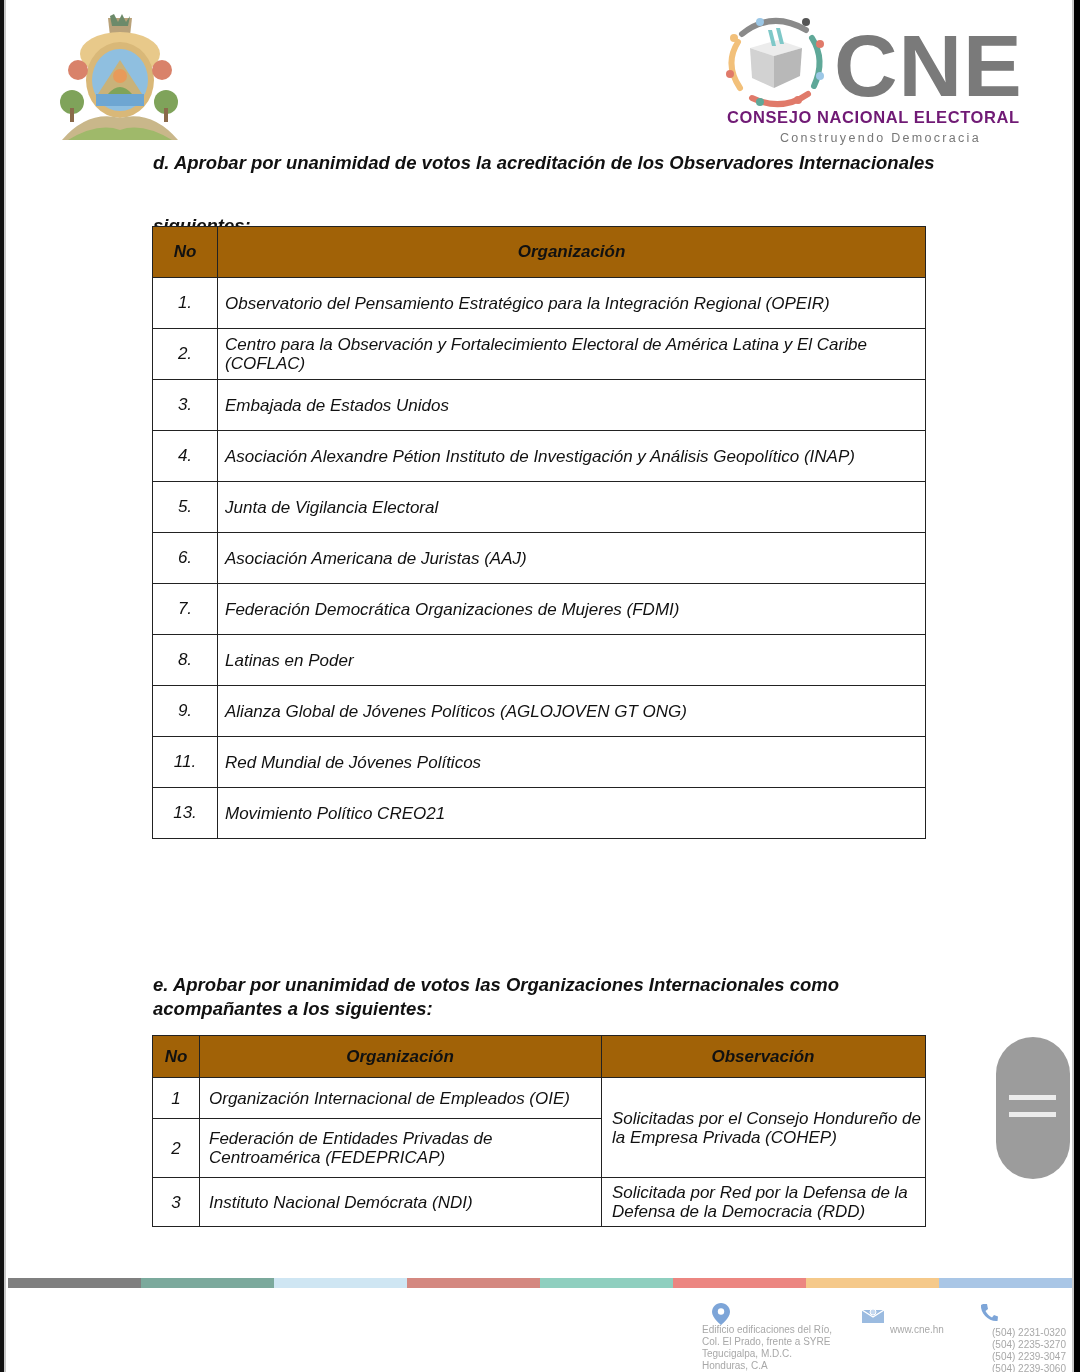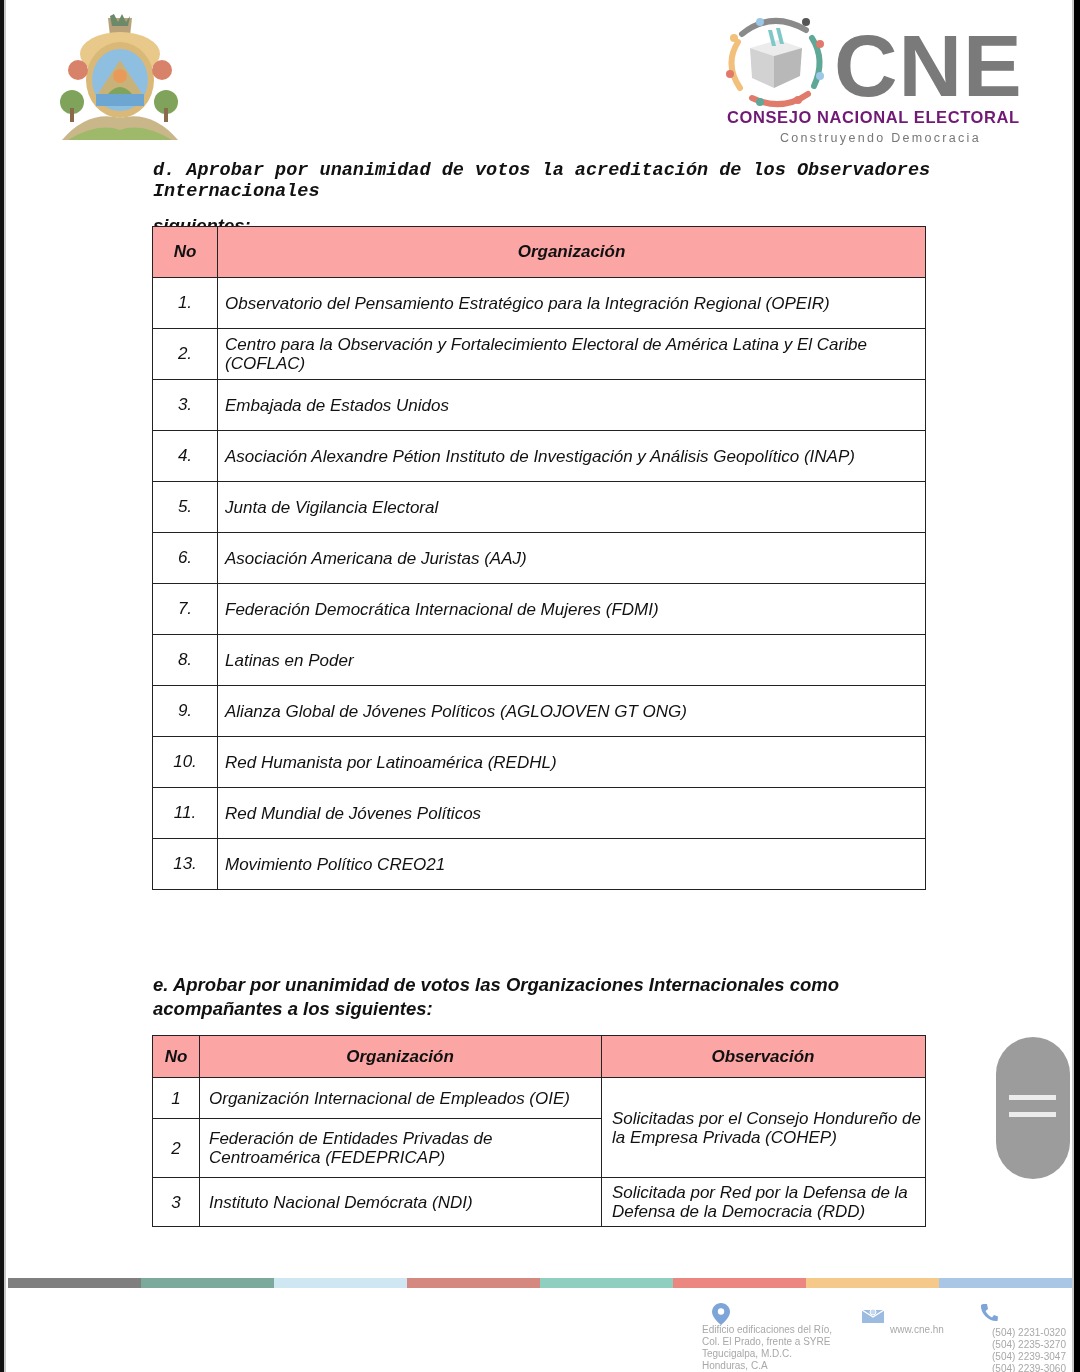--- a/index.html
+++ b/index.html
@@ -29,28 +29,28 @@
   .cne-tag {
     position: absolute; left: 58px; top: 117px;
     font-size: 12.5px; color: #777; letter-spacing: 2.3px;
   }
 
   
   .heading {
     position: absolute; left: 153px; font-weight: bold; font-style: italic;
     font-size: 18.5px; color: #111;
   }
-  .h-d1 { top: 160px; font-family: Liberation Mono, monospace; }
+  .h-d1 { top: 152px; }
   .h-d2 { top: 194px; margin-top: 21px; }
   .h-e1 { top: 974px; }
   .h-e2 { top: 998px; }
 
   table { border-collapse: collapse; position: absolute; }
   td, th { border: 1.5px solid #222; font-style: italic; }
-  th { background: #fca5a5; font-weight: bold; font-size: 17px; }
+  th { background: #a16207; font-weight: bold; font-size: 17px; }
 
   .t1 { left: 152px; top: 226px; width: 774px; }
   .t1 th { height: 48px; }
   .t1 td { height: 48px; font-size: 17px; }
   .t1 .col-no { width: 62px; text-align: center; }
   .t1 td.org { padding-left: 7px; line-height: 19px; }
   .t1 td.num { text-align: center; }
 
   .t2 { left: 152px; top: 1035px; width: 774px; }
   .t2 th { height: 39px; }
@@ -167,33 +167,29 @@
       <tr>
         <td class="num col-no">5.</td>
         <td class="org">Junta de Vigilancia Electoral</td>
       </tr>
       <tr>
         <td class="num col-no">6.</td>
         <td class="org">Asociación Americana de Juristas (AAJ)</td>
       </tr>
       <tr>
         <td class="num col-no">7.</td>
-        <td class="org">Federación Democrática Internacional de Mujeres (FDMI)</td>
+        <td class="org">Federación Democrática Organizaciones de Mujeres (FDMI)</td>
       </tr>
       <tr>
         <td class="num col-no">8.</td>
         <td class="org">Latinas en Poder</td>
       </tr>
       <tr>
         <td class="num col-no">9.</td>
         <td class="org">Alianza Global de Jóvenes Políticos (AGLOJOVEN GT ONG)</td>
-      </tr>
-      <tr>
-        <td class="num col-no">10.</td>
-        <td class="org">Red Humanista por Latinoamérica (REDHL)</td>
       </tr>
       <tr>
         <td class="num col-no">11.</td>
         <td class="org">Red Mundial de Jóvenes Políticos</td>
       </tr>
       <tr>
         <td class="num col-no">13.</td>
         <td class="org">Movimiento Político CREO21</td>
       </tr>
     </tbody>

